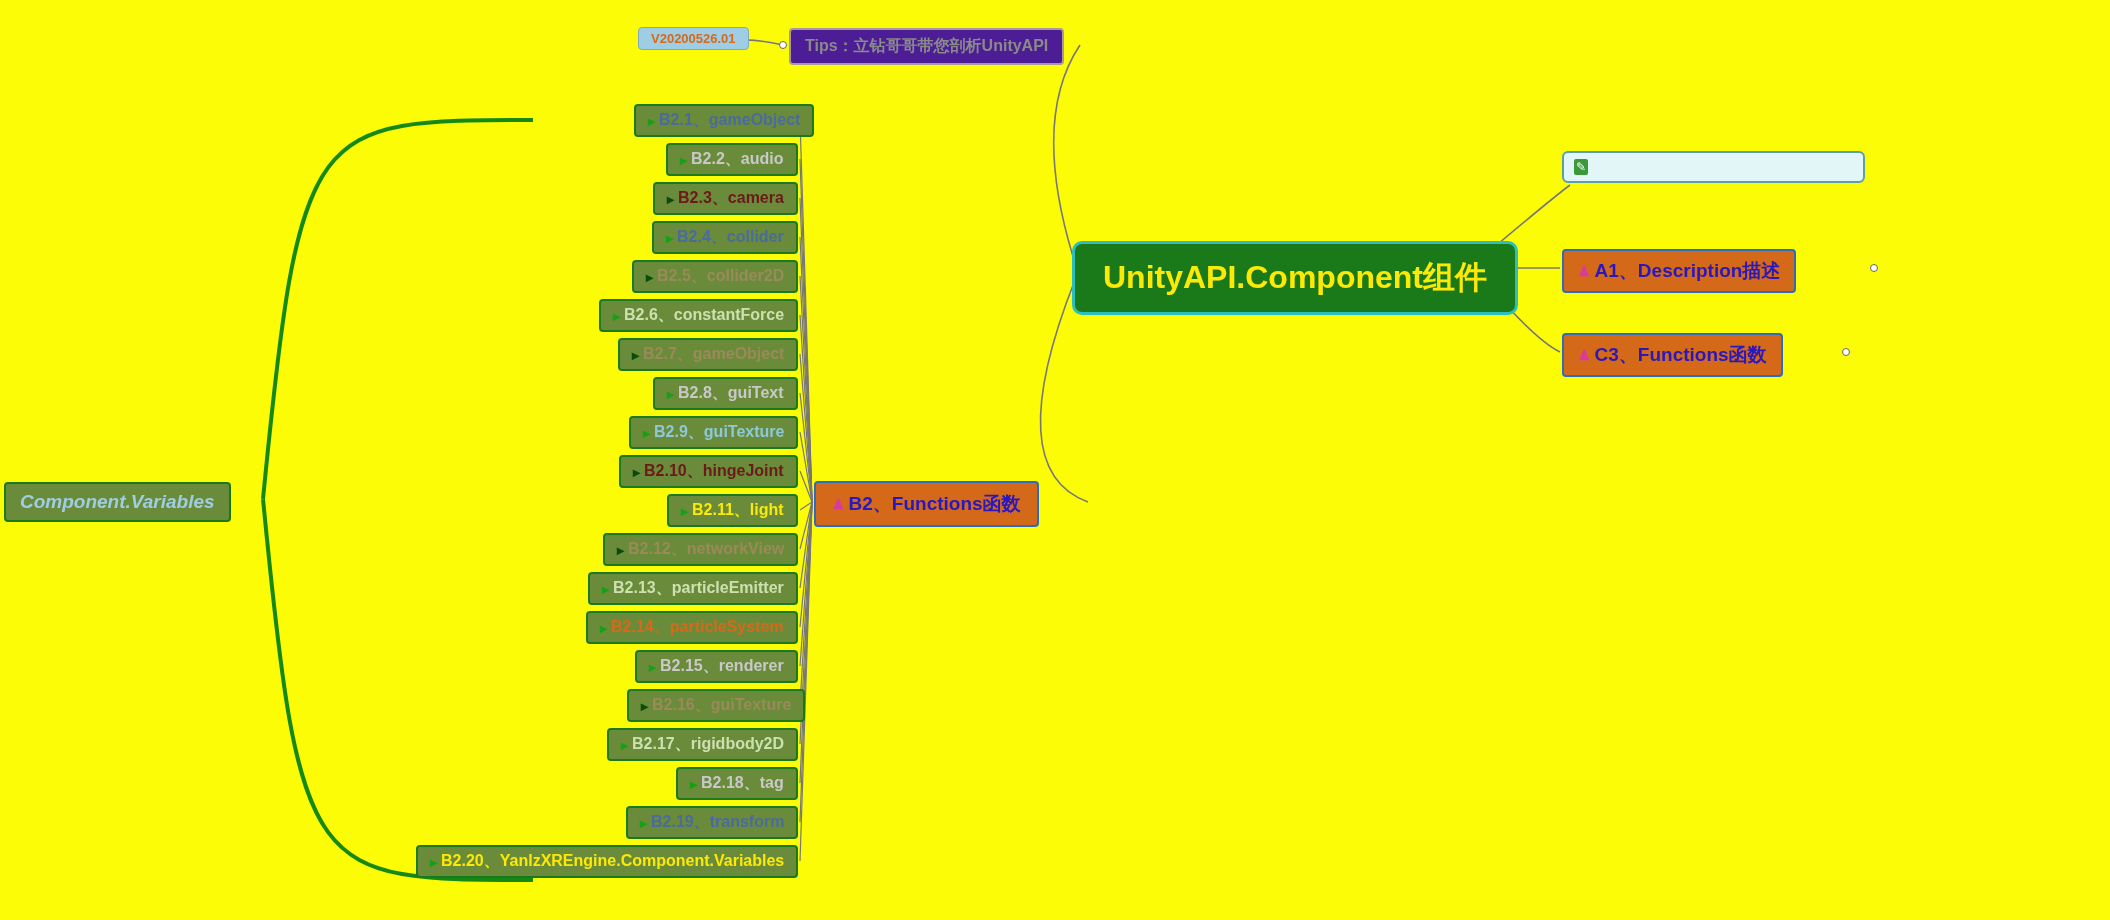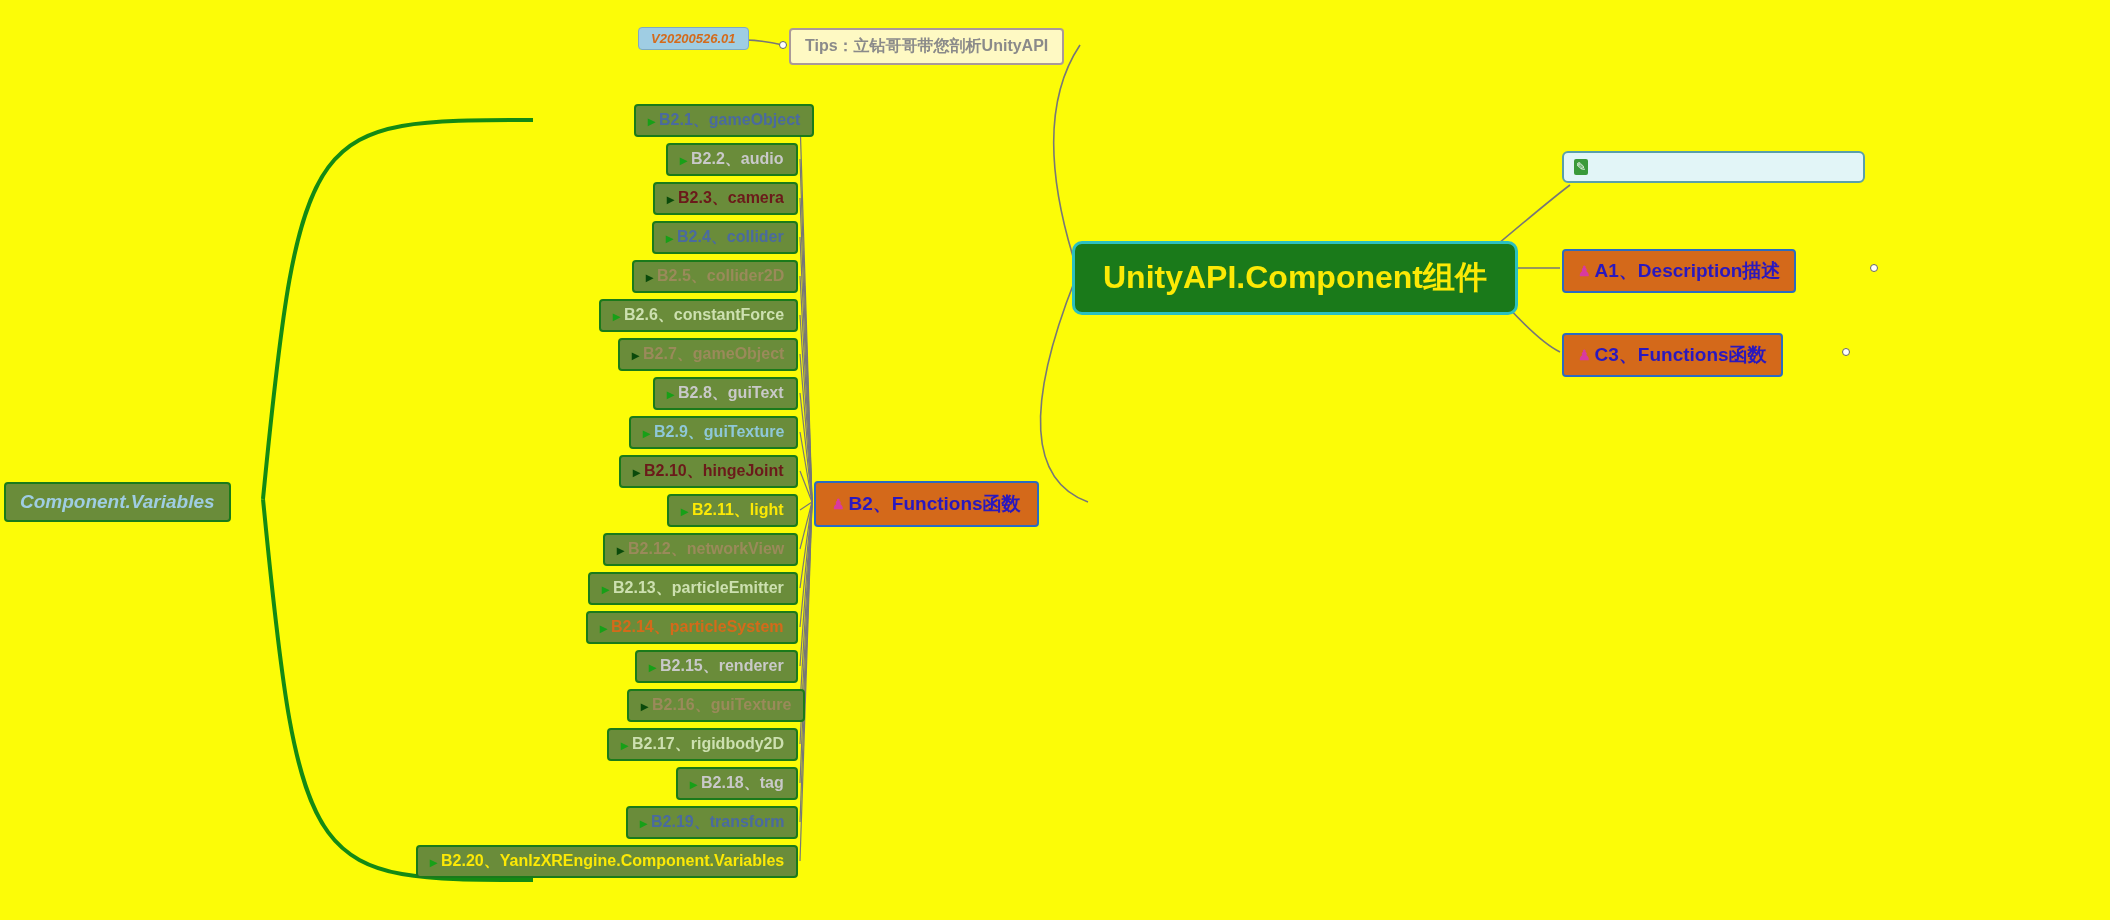--- a/index.html
+++ b/index.html
@@ -44,25 +44,25 @@
   <path d="M812 502 L800 588" stroke="#777" stroke-width="1.2" fill="none"></path>
   <path d="M812 502 L800 627" stroke="#777" stroke-width="1.2" fill="none"></path>
   <path d="M812 502 L800 666" stroke="#777" stroke-width="1.2" fill="none"></path>
   <path d="M812 502 L800 705" stroke="#777" stroke-width="1.2" fill="none"></path>
   <path d="M812 502 L800 744" stroke="#777" stroke-width="1.2" fill="none"></path>
   <path d="M812 502 L800 783" stroke="#777" stroke-width="1.2" fill="none"></path>
   <path d="M812 502 L800 822" stroke="#777" stroke-width="1.2" fill="none"></path>
   <path d="M812 502 L800 861" stroke="#777" stroke-width="1.2" fill="none"></path>
 </svg>
 
-<div class="abs node" style="left:638px;top:27px;background:#9fcde3;border:1px solid #7faac0;color:#d46a1a;font-size:13px;font-style:italic;font-weight:bold;padding:3px 12px">
+<div class="abs node" style="left:638px;top:27px;background:#9fcde3;border:1px solid #7faac0;color:#d46a1a;font-size:13px;font-weight:bold;padding:3px 12px">
   <span>V20200526.01</span>
 </div>
 
-<div class="abs node border2" style="left:789px;top:28px;background:#fef9c3;border-color:#a99;color:#8a8a8a;font-size:16px;padding:6px 14px">
+<div class="abs node border2" style="left:789px;top:28px;background:#4c1d95;border-color:#a99;color:#8a8a8a;font-size:16px;padding:6px 14px">
   <span>Tips：立钻哥哥带您剖析UnityAPI</span>
 </div>
 <div class="pin abs" style="left:779px;top:41px"></div>
 
 <div class="abs border2" style="left:1072px;top:241px;background:#1a7a1a;border:3px solid #2bc0c0;color:#fce905;font-size:32px;font-weight:bold;padding:12px 28px;border-radius:10px">
   <span>UnityAPI.Component组件</span>
 </div>
 
 <div class="abs border2" style="left:1562px;top:151px;width:303px;background:#e2f5f7;border-color:#5aa0aa;border-radius:6px;padding:6px 10px;font-size:13px;color:#1a7a1a;font-weight:normal;display:flex;align-items:flex-start;gap:5px">
   <span style="background:#3a9a3a;color:#fff;font-size:12px;padding:1px 2px;border-radius:2px">✎</span>

